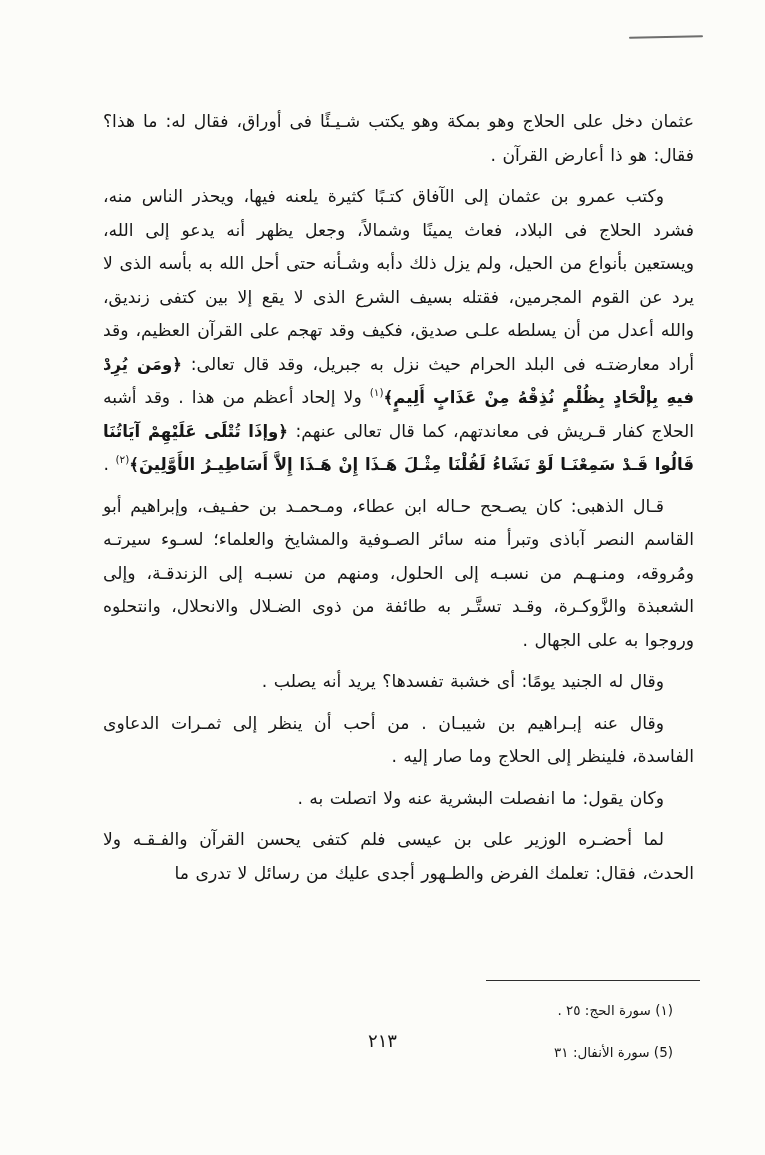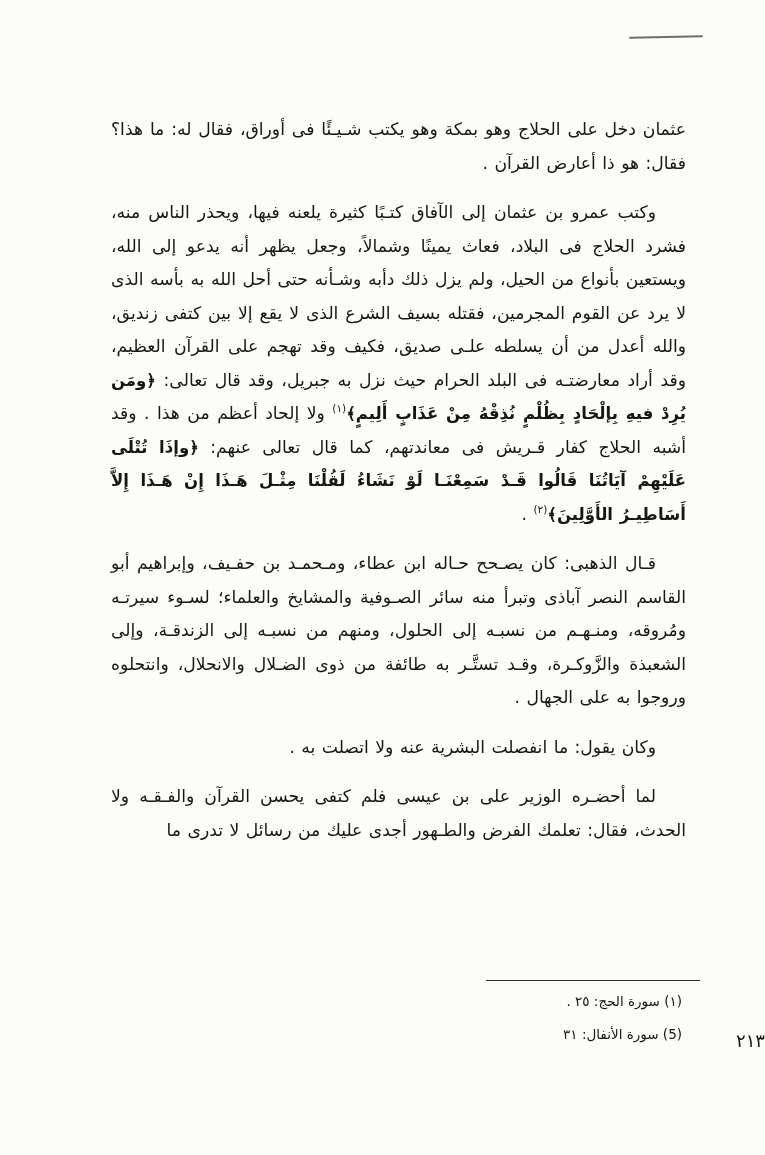--- a/index.html
+++ b/index.html
@@ -34,21 +34,21 @@
     right: 63px;
     width: 607px;
     direction: rtl;
     text-align: justify;
     font-size: 17.2px;
     line-height: 33.5px;
     letter-spacing: .1px;
     word-spacing: 1px;
   }
   .para {
-    margin: 16px;
+    margin: 8px;
   }
   .para + .para {
     margin-top: 5px;
   }
   .para.indent {
     text-indent: 30px;
   }
   .verse {
     font-weight: 700;
     font-size: .96em;
@@ -66,44 +66,47 @@
     font-size: 13.5px;
     line-height: 25px;
   }
   .footnote-rule {
     width: 214px;
     height: 1px;
     background: #2e2e2e;
     margin: 0 2px 7px 0;
   }
   .footnote {
-    margin: 8px;
+    margin: 17px;
     padding-right: 12px;
   }
   .page-number {
     position: absolute;
     top: 1030px;
     left: 0;
     width: 100%;
+    text-align: center;
     font-size: 18px;
     letter-spacing: 2px;
   }
 </style>
 </head>
 <body>
 
 <div class="page">
 
   <div class="scan-artifact"></div>
 
   <div class="content">
 
   <p class="para"><span>عثمان دخل على الحلاج وهو بمكة وهو يكتب شـيـئًا فى أوراق، فقال له: ما هذا؟ فقال: هو ذا أعارض القرآن .</span></p>
       <p class="para indent"><span>وكتب عمرو بن عثمان إلى الآفاق كتـبًا كثيرة يلعنه فيها، ويحذر الناس منه، فشرد الحلاج فى البلاد، فعاث يمينًا وشمالاً، وجعل يظهر أنه يدعو إلى الله، ويستعين بأنواع من الحيل، ولم يزل ذلك دأبه وشـأنه حتى أحل الله به بأسه الذى لا يرد عن القوم المجرمين، فقتله بسيف الشرع الذى لا يقع إلا بين كتفى زنديق، والله أعدل من أن يسلطه علـى صديق، فكيف وقد تهجم على القرآن العظيم، وقد أراد معارضتـه فى البلد الحرام حيث نزل به جبريل، وقد قال تعالى: </span><span class="verse">﴿ومَن يُرِدْ فيهِ بِإلْحَادٍ بِظُلْمٍ نُذِقْهُ مِنْ عَذَابٍ أَلِيمٍ﴾</span><sup class="fn-mark">(١)</sup><span> ولا إلحاد أعظم من هذا . وقد أشبه الحلاج كفار قـريش فى معاندتهم، كما قال تعالى عنهم: </span><span class="verse">﴿وإذَا تُتْلَى عَلَيْهِمْ آيَاتُنَا قَالُوا قَـدْ سَمِعْنَـا لَوْ نَشَاءُ لَقُلْنَا مِثْـلَ هَـذَا إِنْ هَـذَا إِلاَّ أَسَاطِيـرُ الأَوَّلِينَ﴾</span><sup class="fn-mark">(٢)</sup><span> .</span></p>
       <p class="para indent"><span>قـال الذهبى: كان يصـحح حـاله ابن عطاء، ومـحمـد بن حفـيف، وإبراهيم أبو القاسم النصر آباذى وتبرأ منه سائر الصـوفية والمشايخ والعلماء؛ لسـوء سيرتـه ومُروقه، ومنـهـم من نسبـه إلى الحلول، ومنهم من نسبـه إلى الزندقـة، وإلى الشعبذة والزَّوكـرة، وقـد تستَّـر به طائفة من ذوى الضـلال والانحلال، وانتحلوه وروجوا به على الجهال .</span></p>
+      <p class="para indent"><span>وقال له الجنيد يومًا: أى خشبة تفسدها؟ يريد أنه يصلب .</span></p>
+      <p class="para indent"><span>وقال عنه إبـراهيم بن شيبـان . من أحب أن ينظر إلى ثمـرات الدعاوى الفاسدة، فلينظر إلى الحلاج وما صار إليه .</span></p>
       <p class="para indent"><span>وكان يقول: ما انفصلت البشرية عنه ولا اتصلت به .</span></p>
       <p class="para indent"><span>لما أحضـره الوزير على بن عيسى فلم كتفى يحسن القرآن والفـقـه ولا الحدث، فقال: تعلمك الفرض والطـهور أجدى عليك من رسائل لا تدرى ما</span></p>
     </div>
 
   <div class="footnote-area">
     <div class="footnote-rule"></div>
     <p class="footnote">(١) سورة الحج: ٢٥ .</p>
     <p class="footnote">(5) سورة الأنفال: ٣١</p>
   </div>
 

